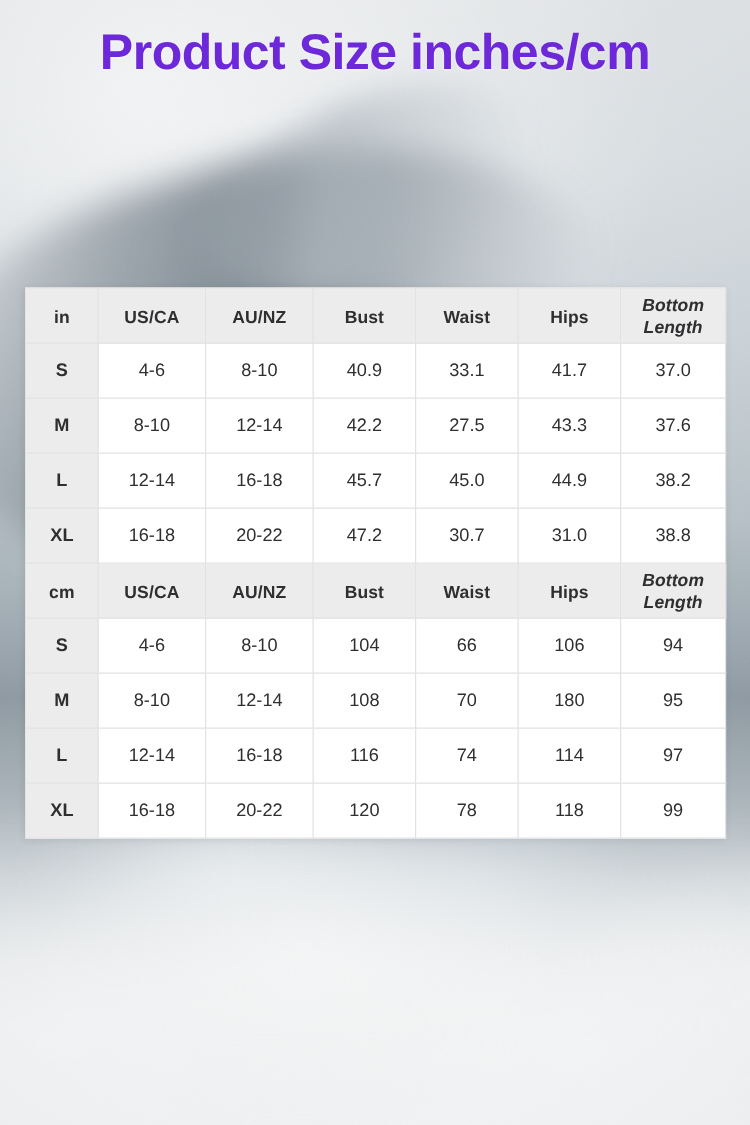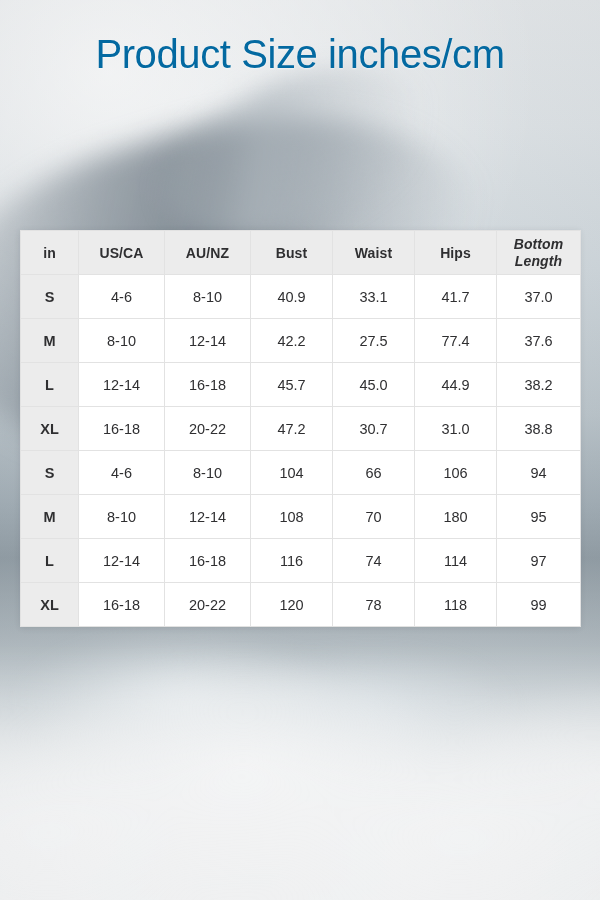--- a/index.html
+++ b/index.html
@@ -81,28 +81,28 @@
   }
   .vignette {
     position: absolute;
     inset: 0;
     background: radial-gradient(115% 95% at 50% 42%, rgba(255,255,255,0.10) 0%, rgba(90,100,110,0.10) 78%, rgba(70,80,90,0.18) 100%);
   }
 
   
   .title {
     position: absolute;
-    top: 28px;
+    top: 16px;
     left: 0;
     right: 0;
     text-align: center;
-    color: #0369a1;
+    color: #6d28d9;
     font-size: 40px;
     line-height: 1.32;
-    font-weight: 400;
+    font-weight: 700;
     letter-spacing: -0.4px;
     padding: 0 60px;
     text-shadow: 0 1px 2px rgba(255,255,255,0.55);
   }
 
   
   .table-wrap {
     position: absolute;
     top: 230px;
     left: 20px;
@@ -200,21 +200,21 @@
           <td>33.1</td>
           <td>41.7</td>
           <td>37.0</td>
         </tr>
         <tr>
           <td class="size-cell">M</td>
           <td>8-10</td>
           <td>12-14</td>
           <td>42.2</td>
           <td>27.5</td>
-          <td>77.4</td>
+          <td>43.3</td>
           <td>37.6</td>
         </tr>
         <tr>
           <td class="size-cell">L</td>
           <td>12-14</td>
           <td>16-18</td>
           <td>45.7</td>
           <td>45.0</td>
           <td>44.9</td>
           <td>38.2</td>
@@ -222,20 +222,29 @@
         <tr>
           <td class="size-cell">XL</td>
           <td>16-18</td>
           <td>20-22</td>
           <td>47.2</td>
           <td>30.7</td>
           <td>31.0</td>
           <td>38.8</td>
         </tr>
 
+        <tr class="header-row">
+          <td class="unit-cell">cm</td>
+          <td>US/CA</td>
+          <td>AU/NZ</td>
+          <td>Bust</td>
+          <td>Waist</td>
+          <td>Hips</td>
+          <td class="two-line">Bottom Length</td>
+        </tr>
 
         <tr>
           <td class="size-cell">S</td>
           <td>4-6</td>
           <td>8-10</td>
           <td>104</td>
           <td>66</td>
           <td>106</td>
           <td>94</td>
         </tr>

